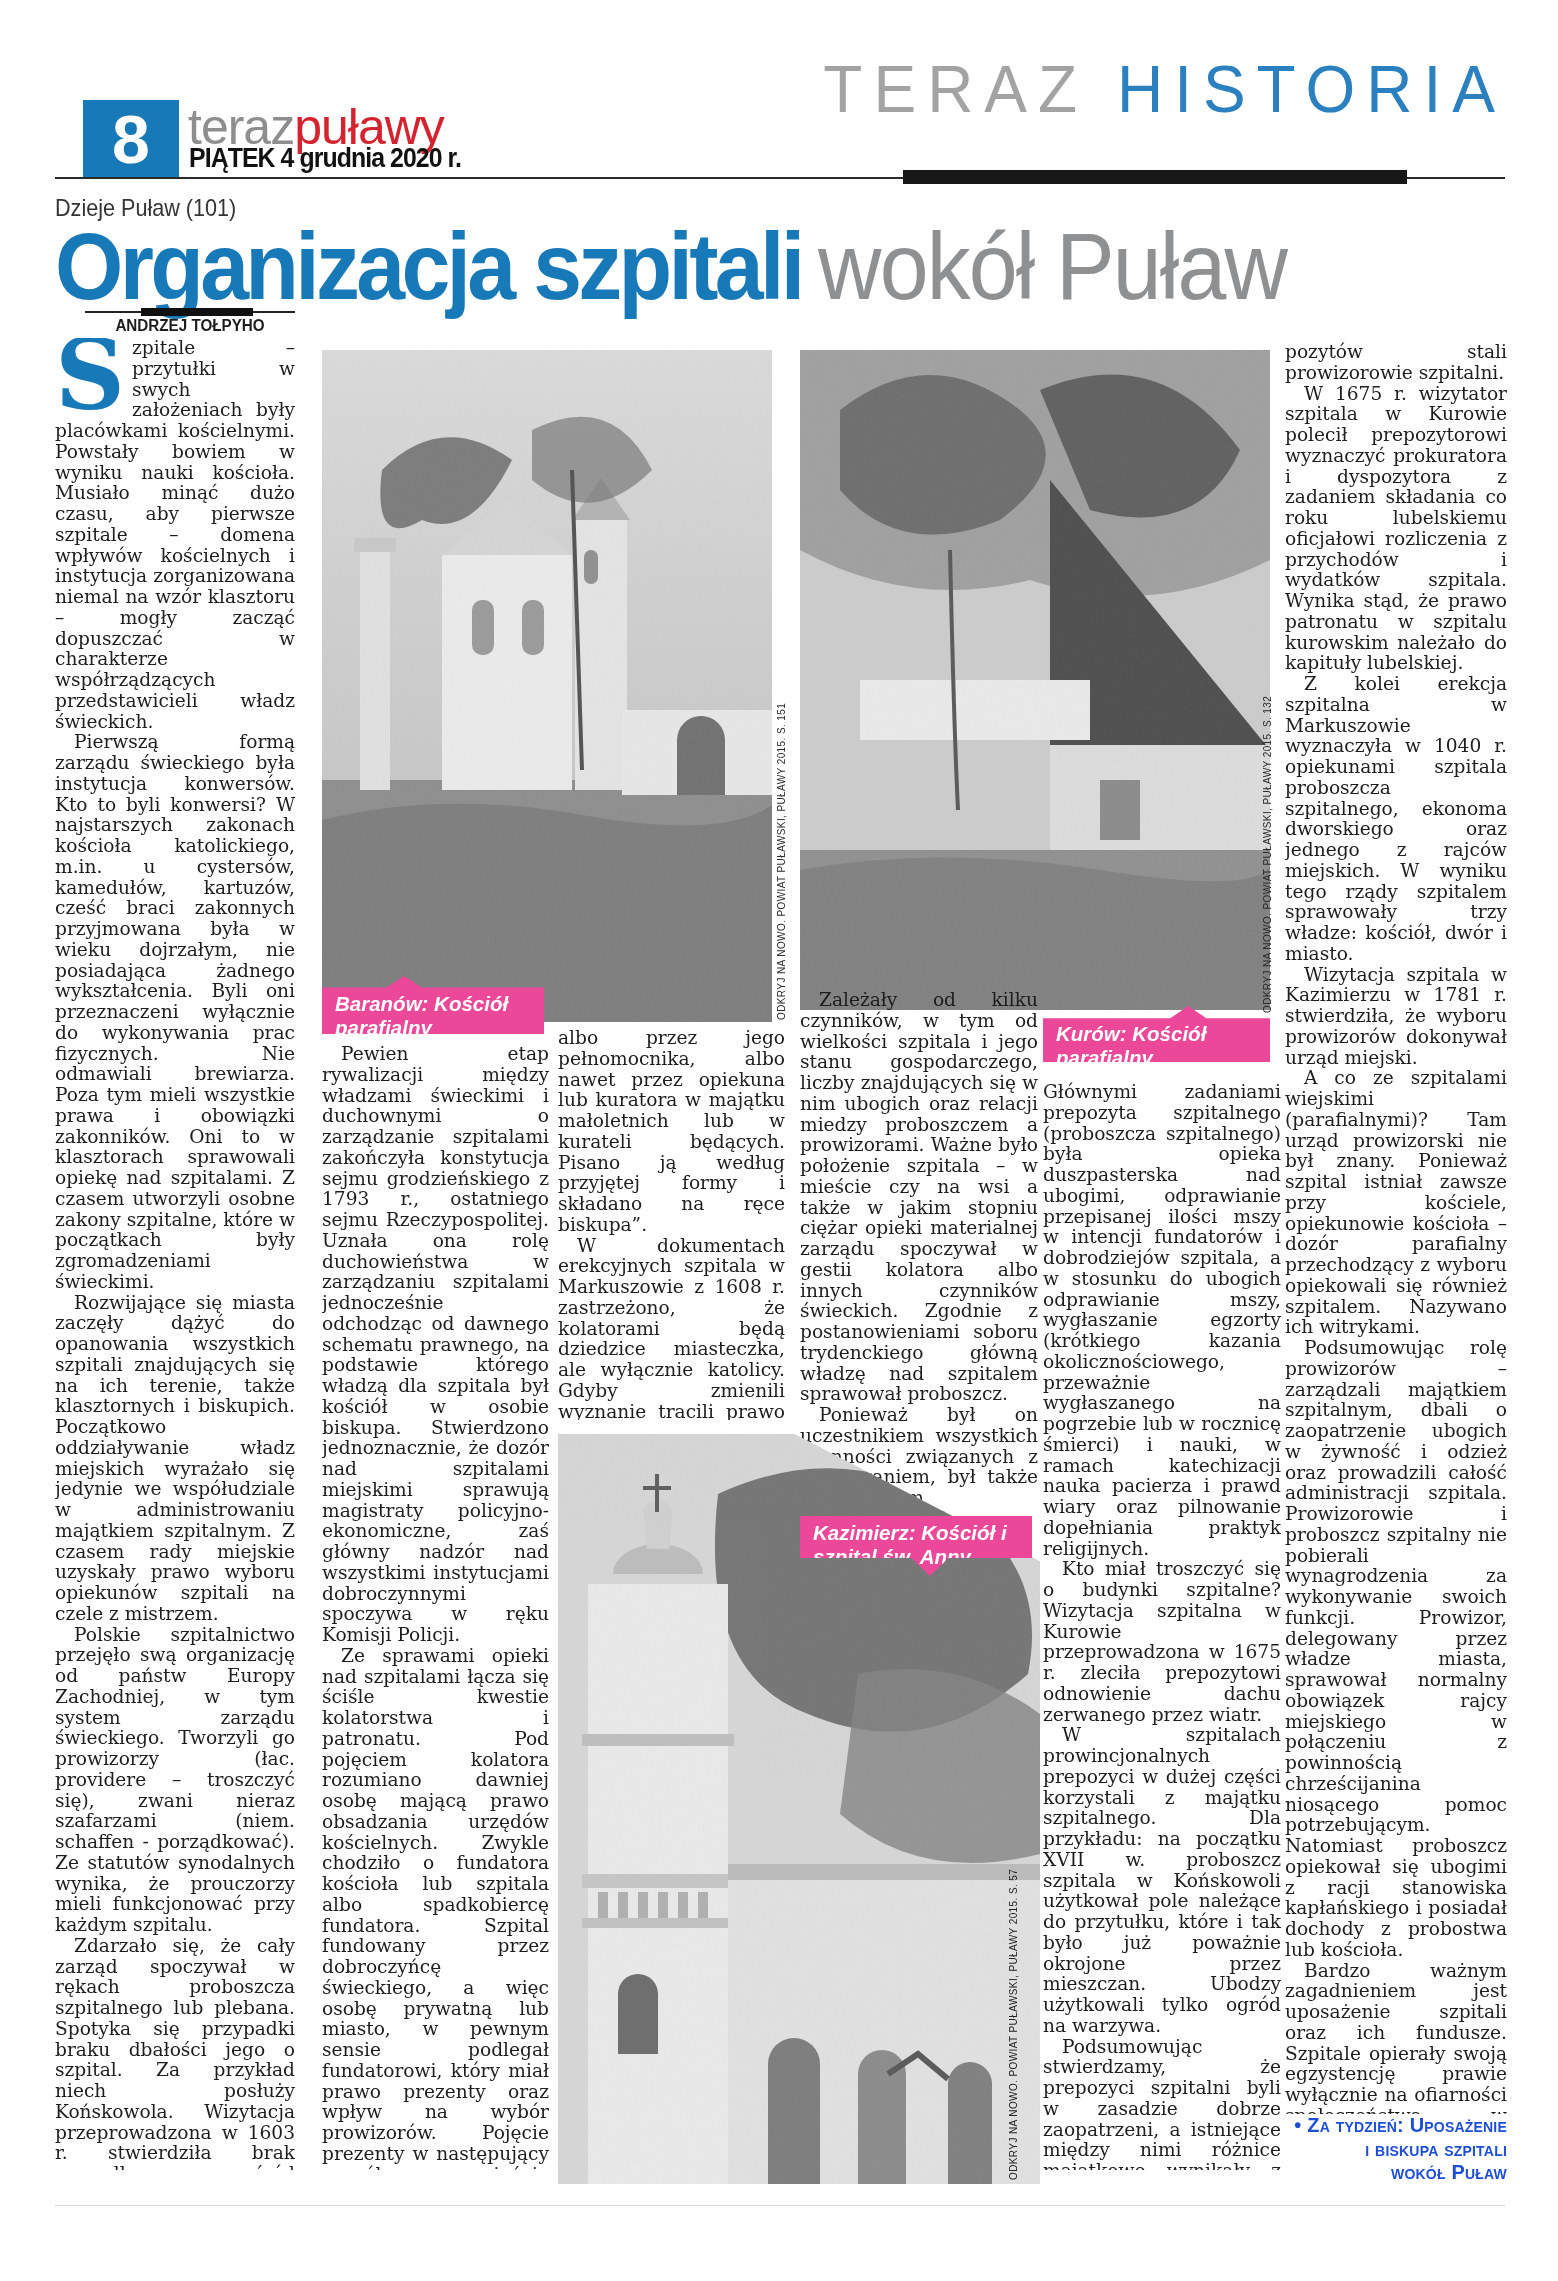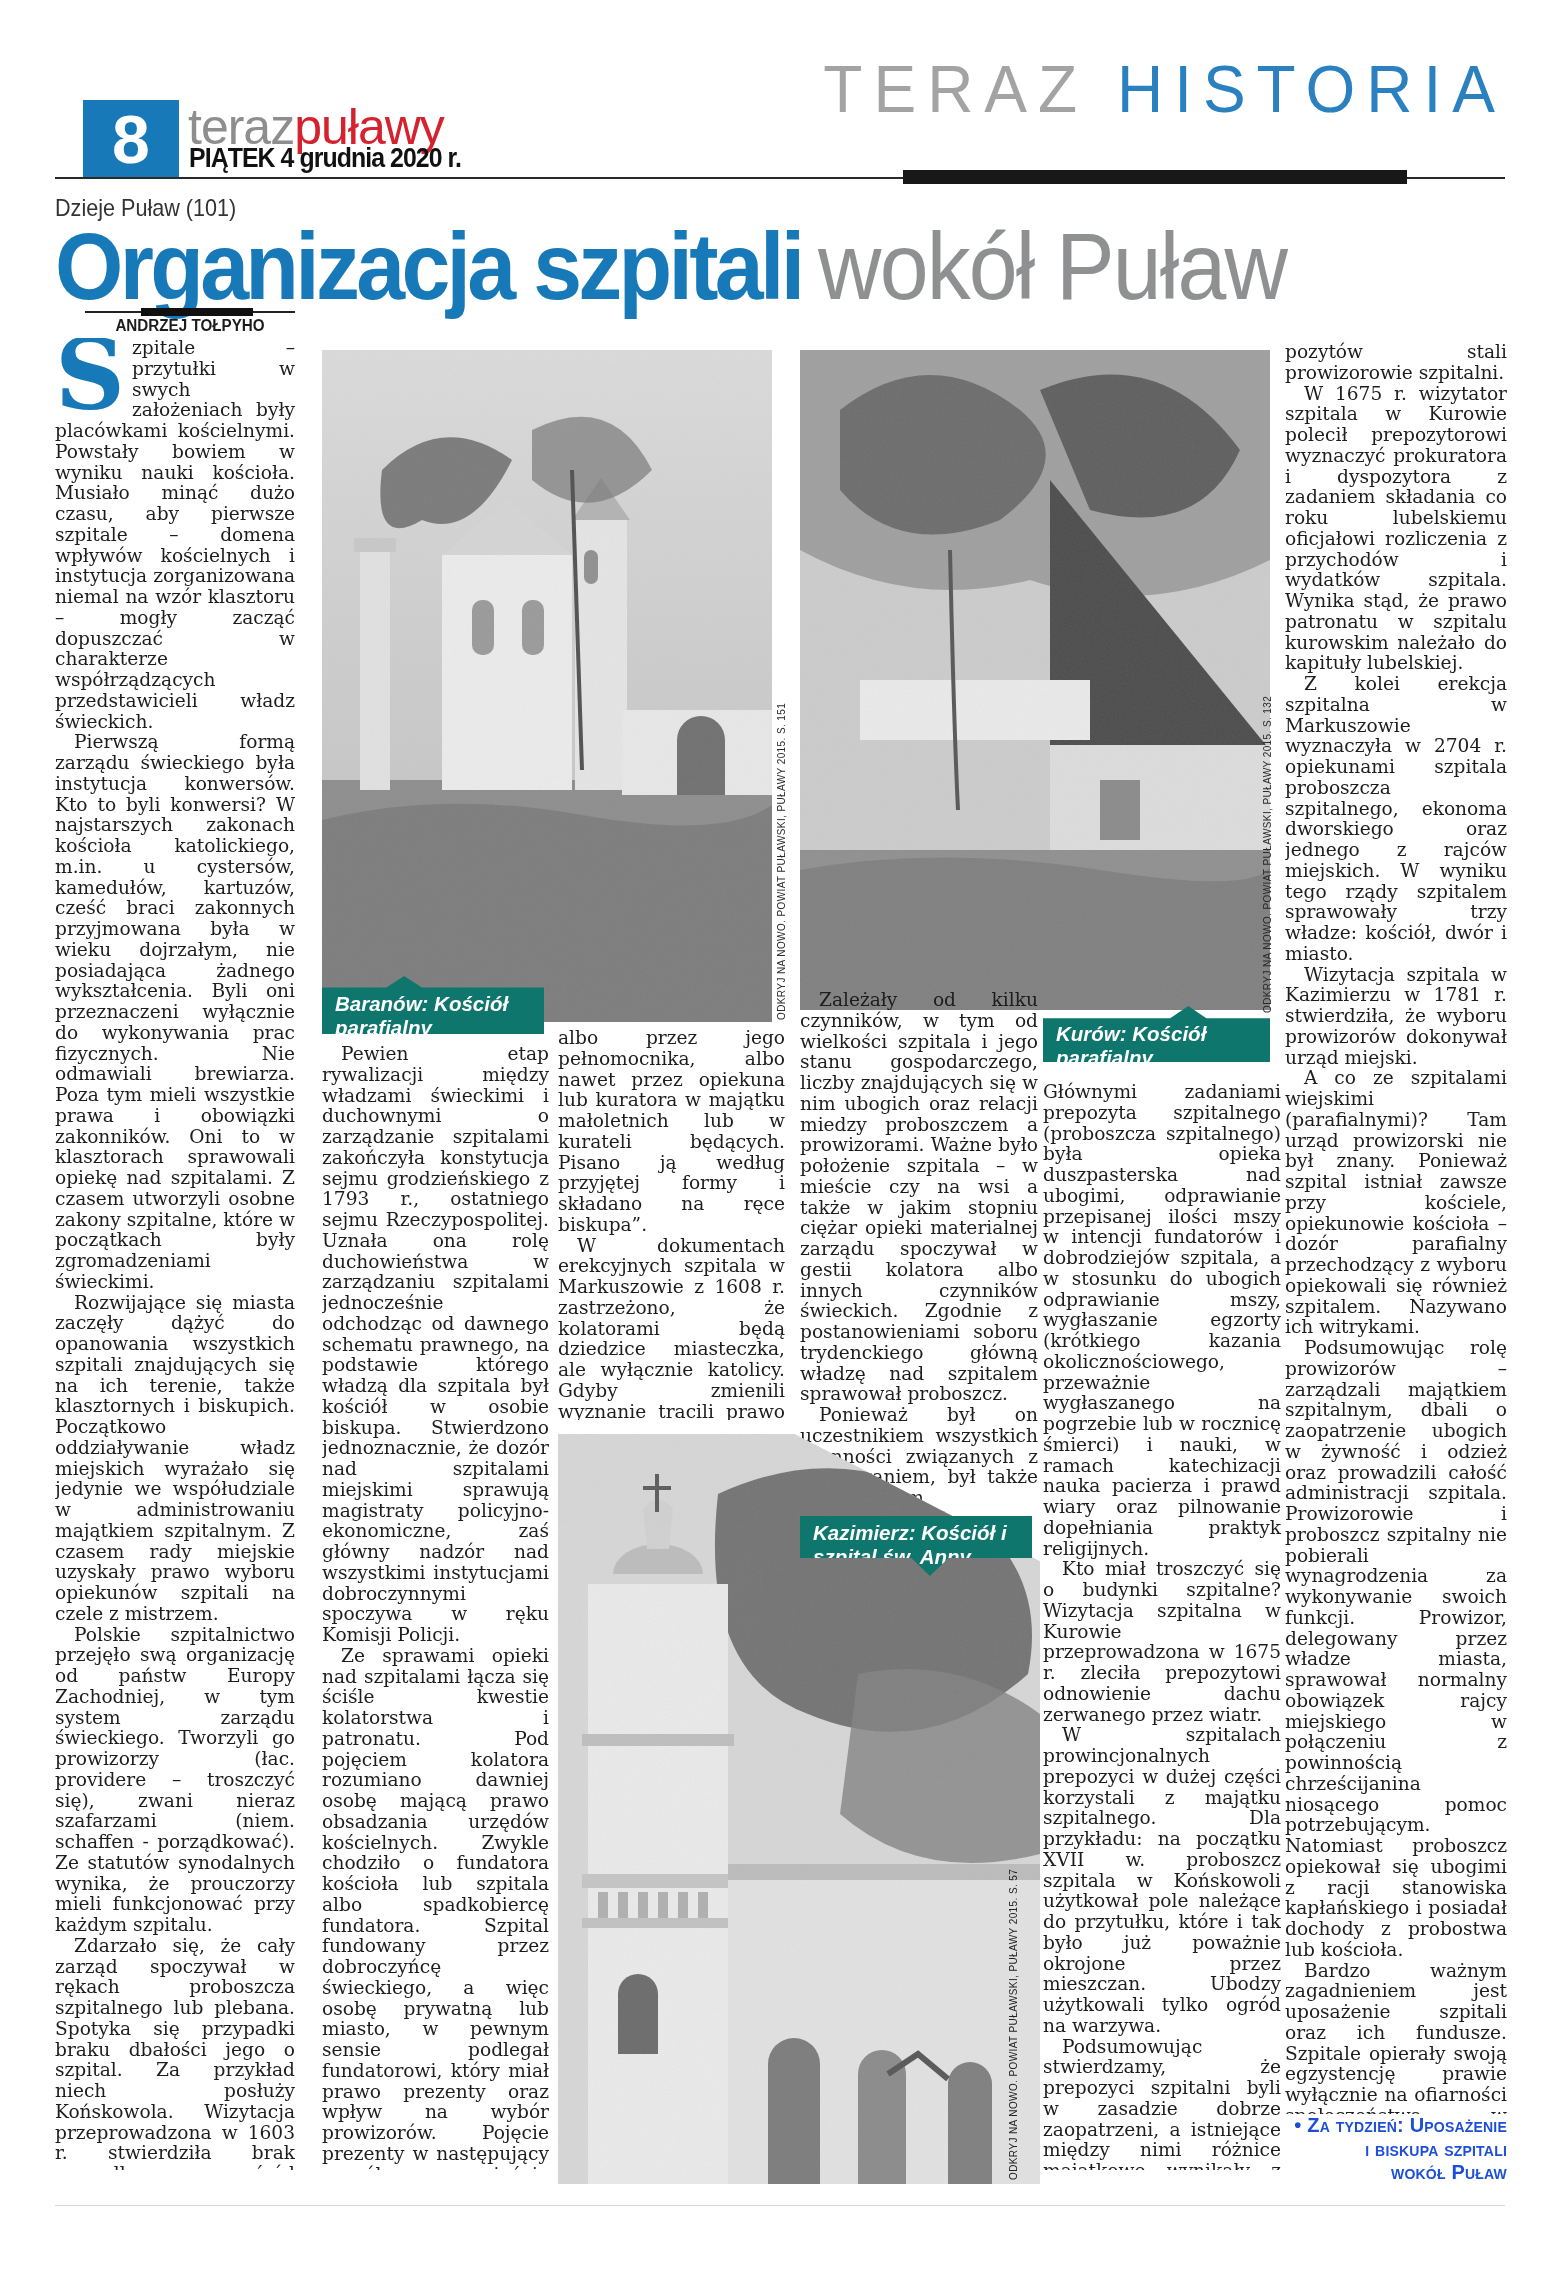--- a/index.html
+++ b/index.html
@@ -50,21 +50,21 @@
 
   
   .photo{position:absolute;overflow:hidden;background:#cfcfcf;}
   #photo1{left:322px;top:350px;width:450px;height:672px;}
   #photo2{left:800px;top:350px;width:470px;height:660px;}
   #photo3{left:558px;top:1434px;width:482px;height:750px;
           clip-path:polygon(0 0,49% 0,100% 17%,100% 100%,0 100%);}
   .photo svg{display:block;width:100%;height:100%;}
 
   
-  .cap{position:absolute;background:#0f766e;color:#fff;font-weight:bold;font-style:italic;
+  .cap{position:absolute;background:#ec4899;color:#fff;font-weight:bold;font-style:italic;
        font-size:20.5px;line-height:24px;padding:16px 10px 4px 13px;}
   #cap1{left:322px;top:976px;width:222px;height:58px;
         clip-path:polygon(0 20%,29% 20%,37% 0,45% 20%,100% 20%,100% 100%,0 100%);}
   #cap2{left:1043px;top:1006px;width:227px;height:56px;
         clip-path:polygon(0 22%,56% 22%,64% 0,72% 22%,100% 22%,100% 100%,0 100%);}
   #cap3{left:800px;top:1516px;width:232px;height:60px;padding-top:5px;
         clip-path:polygon(0 0,100% 0,100% 70%,64% 70%,56% 100%,48% 70%,0 70%);}
 
   .vcred{position:absolute;writing-mode:vertical-rl;transform:rotate(180deg);
          font-size:10px;color:#2a2a2a;letter-spacing:.4px;white-space:nowrap;}
@@ -224,21 +224,21 @@
       <path d="M330,640 l30,-20 30,25" stroke="#555" stroke-width="6" fill="none"></path>
       <rect width="482" height="750" filter="url(#gr3)" opacity=".3"></rect>
     </svg>
   </div>
   <div id="cap3" class="cap" data-name="photo-caption-kazimierz">Kazimierz: Kościół i szpital św. Anny</div>
   <div id="vcred3" class="vcred" data-name="photo-credit-kazimierz">ODKRYJ NA NOWO. POWIAT PUŁAWSKI, PUŁAWY 2015. S. 57</div>
 
   <div id="col6" class="coltext cont" data-name="text-column-6">
       <p data-name="paragraph">pozytów stali prowizorowie szpitalni.</p>
       <p data-name="paragraph">W 1675 r. wizytator szpitala w Kurowie polecił prepozytorowi wyznaczyć prokuratora i dyspozytora z zadaniem składania co roku lubelskiemu oficjałowi rozliczenia z przychodów i wydatków szpitala. Wynika stąd, że prawo patronatu w szpitalu kurowskim należało do kapituły lubelskiej.</p>
-      <p data-name="paragraph">Z kolei erekcja szpitalna w Markuszowie wyznaczyła w 2704 r. opiekunami szpitala proboszcza szpitalnego, ekonoma dworskiego oraz jednego z rajców miejskich. W wyniku tego rządy szpitalem sprawowały trzy władze: kościół, dwór i miasto.</p>
+      <p data-name="paragraph">Z kolei erekcja szpitalna w Markuszowie wyznaczyła w 1040 r. opiekunami szpitala proboszcza szpitalnego, ekonoma dworskiego oraz jednego z rajców miejskich. W wyniku tego rządy szpitalem sprawowały trzy władze: kościół, dwór i miasto.</p>
       <p data-name="paragraph">Wizytacja szpitala w Kazimierzu w 1781 r. stwierdziła, że wyboru prowizorów dokonywał urząd miejski.</p>
       <p data-name="paragraph">A co ze szpitalami wiejskimi (parafialnymi)? Tam urząd prowizorski nie był znany. Ponieważ szpital istniał zawsze przy kościele, opiekunowie kościoła – dozór parafialny przechodzący z wyboru opiekowali się również szpitalem. Nazywano ich witrykami.</p>
       <p data-name="paragraph">Podsumowując rolę prowizorów – zarządzali majątkiem szpitalnym, dbali o zaopatrzenie ubogich w żywność i odzież oraz prowadzili całość administracji szpitala. Prowizorowie i proboszcz szpitalny nie pobierali wynagrodzenia za wykonywanie swoich funkcji. Prowizor, delegowany przez władze miasta, sprawował normalny obowiązek rajcy miejskiego w połączeniu z powinnością chrześcijanina niosącego pomoc potrzebującym. Natomiast proboszcz opiekował się ubogimi z racji stanowiska kapłańskiego i posiadał dochody z probostwa lub kościoła.</p>
       <p data-name="paragraph">Bardzo ważnym zagadnieniem jest uposażenie szpitali oraz ich fundusze. Szpitale opierały swoją egzystencję prawie wyłącznie na ofiarności społeczeństwa w formie nadań, często na jałmużnach.</p>
     </div>
 
   <div id="promo" data-name="next-week-promo">
     <div data-name="promo-line-1">• Za tydzień: Uposażenie</div>
     <div data-name="promo-line-2">i biskupa szpitali</div>
     <div data-name="promo-line-3">wokół Puław</div>

